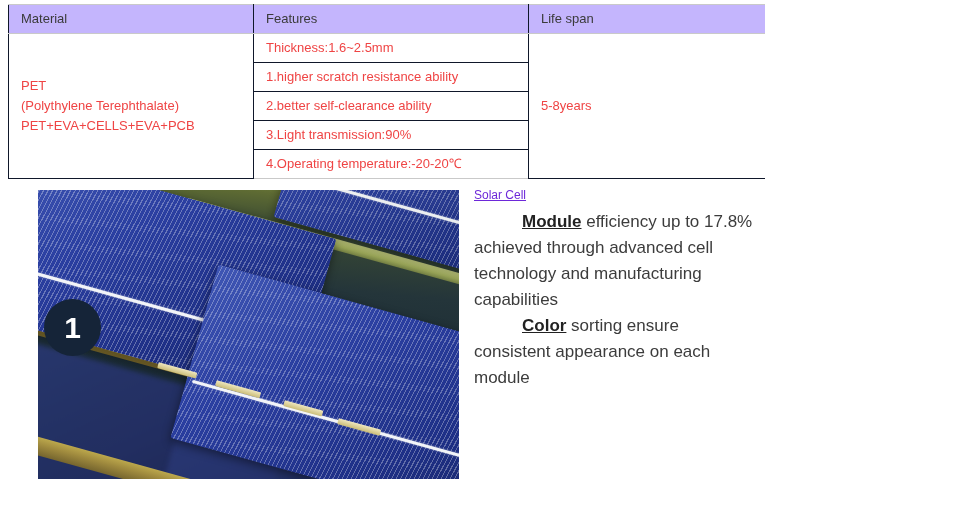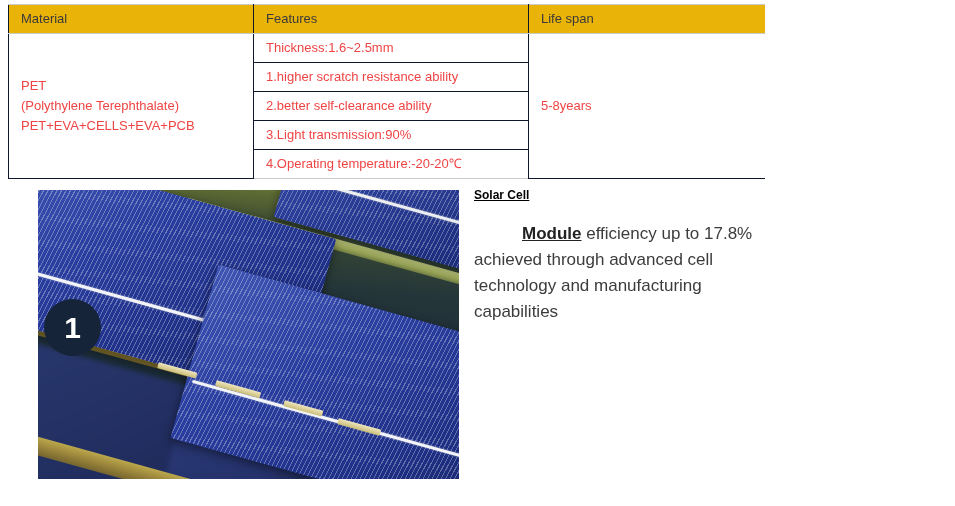--- a/index.html
+++ b/index.html
@@ -37,21 +37,21 @@
     border: 1px solid #0f172a;
     padding: 0 12px;
     font-size: 13px;
     font-weight: normal;
     text-align: left;
     vertical-align: middle;
     color: #ef4444;
     line-height: 1.45;
   }
   table.spec-table thead th {
-    background: #eab308;
+    background: #c4b5fd;
     height: 28px;
     border-top: 1px solid #c9c9c9;
     border-bottom: 1px solid #c9c9c9;
     color: #3a3a3a;
   }
   table.spec-table tbody td {
     height: 28px;
   }
   table.spec-table tbody tr:last-child td {
     border-bottom: 1px solid #c9c9c9;
@@ -174,25 +174,25 @@
 
   
   .feature-text {
     position: absolute;
     left: 474px;
     top: 0;
     width: 280px;
   }
   .ft-title {
     font-size: 12px;
-    font-weight: bold;
-    color: #000000;
+    font-weight: normal;
+    color: #6d28d9;
     text-decoration: underline;
     line-height: 1.6;
-    margin-bottom: 16px;
+    margin-bottom: 4px;
   }
   .ft-body {
     font-size: 17px;
     line-height: 26px;
     color: #3c3c3c;
   }
   .ft-body .kw {
     font-weight: bold;
     text-decoration: underline;
     color: #222222;
@@ -269,16 +269,19 @@
     </div>
     <div class="badge">1</div>
   </div>
 
   <div class="feature-text">
     <div class="ft-title">Solar Cell</div>
     <div class="ft-body">
       <p class="ft-para">
         <span class="kw">Module</span><span> efficiency up to 17.8% achieved through advanced cell technology and manufacturing capabilities</span>
       </p>
+      <p class="ft-para">
+        <span class="kw">Color</span><span> sorting ensure consistent appearance on each module</span>
+      </p>
     </div>
   </div>
 
 </div>
 
 </body></html>

